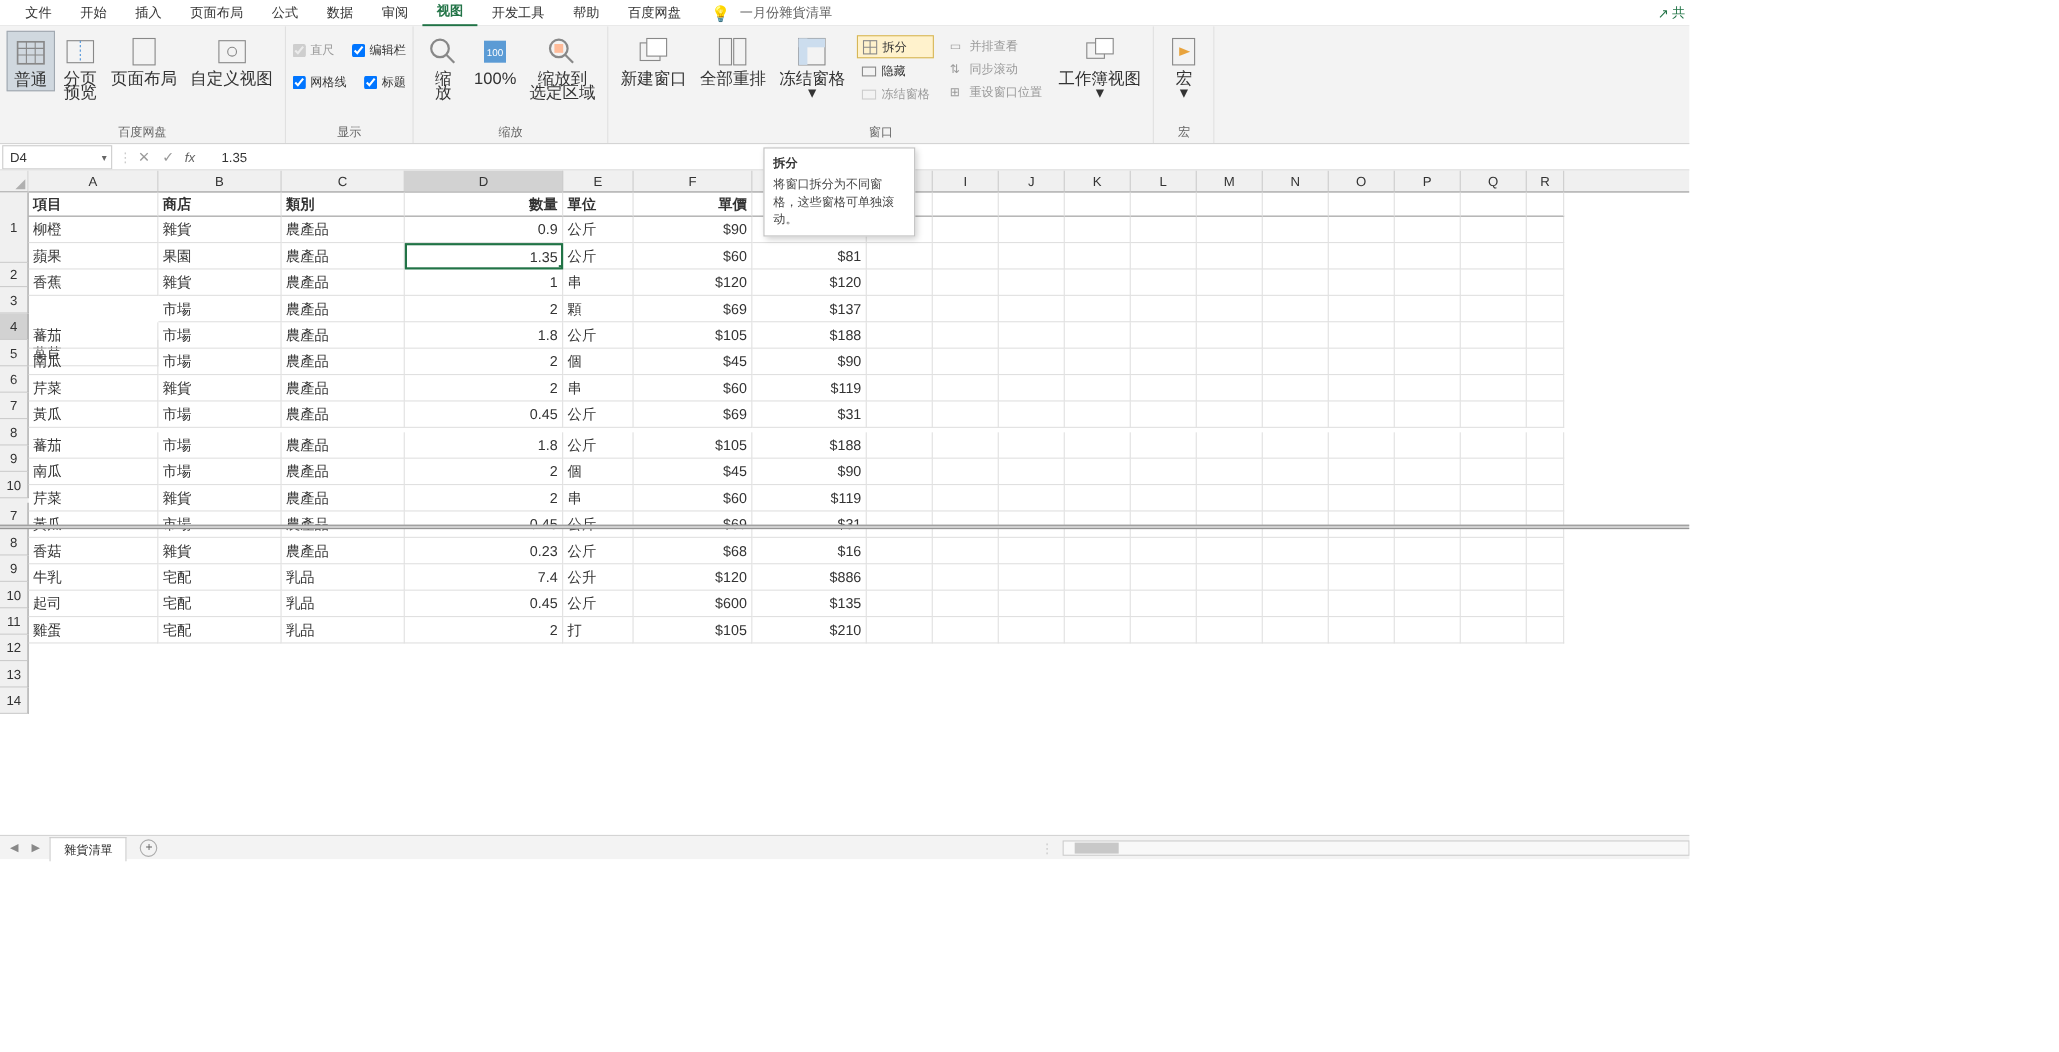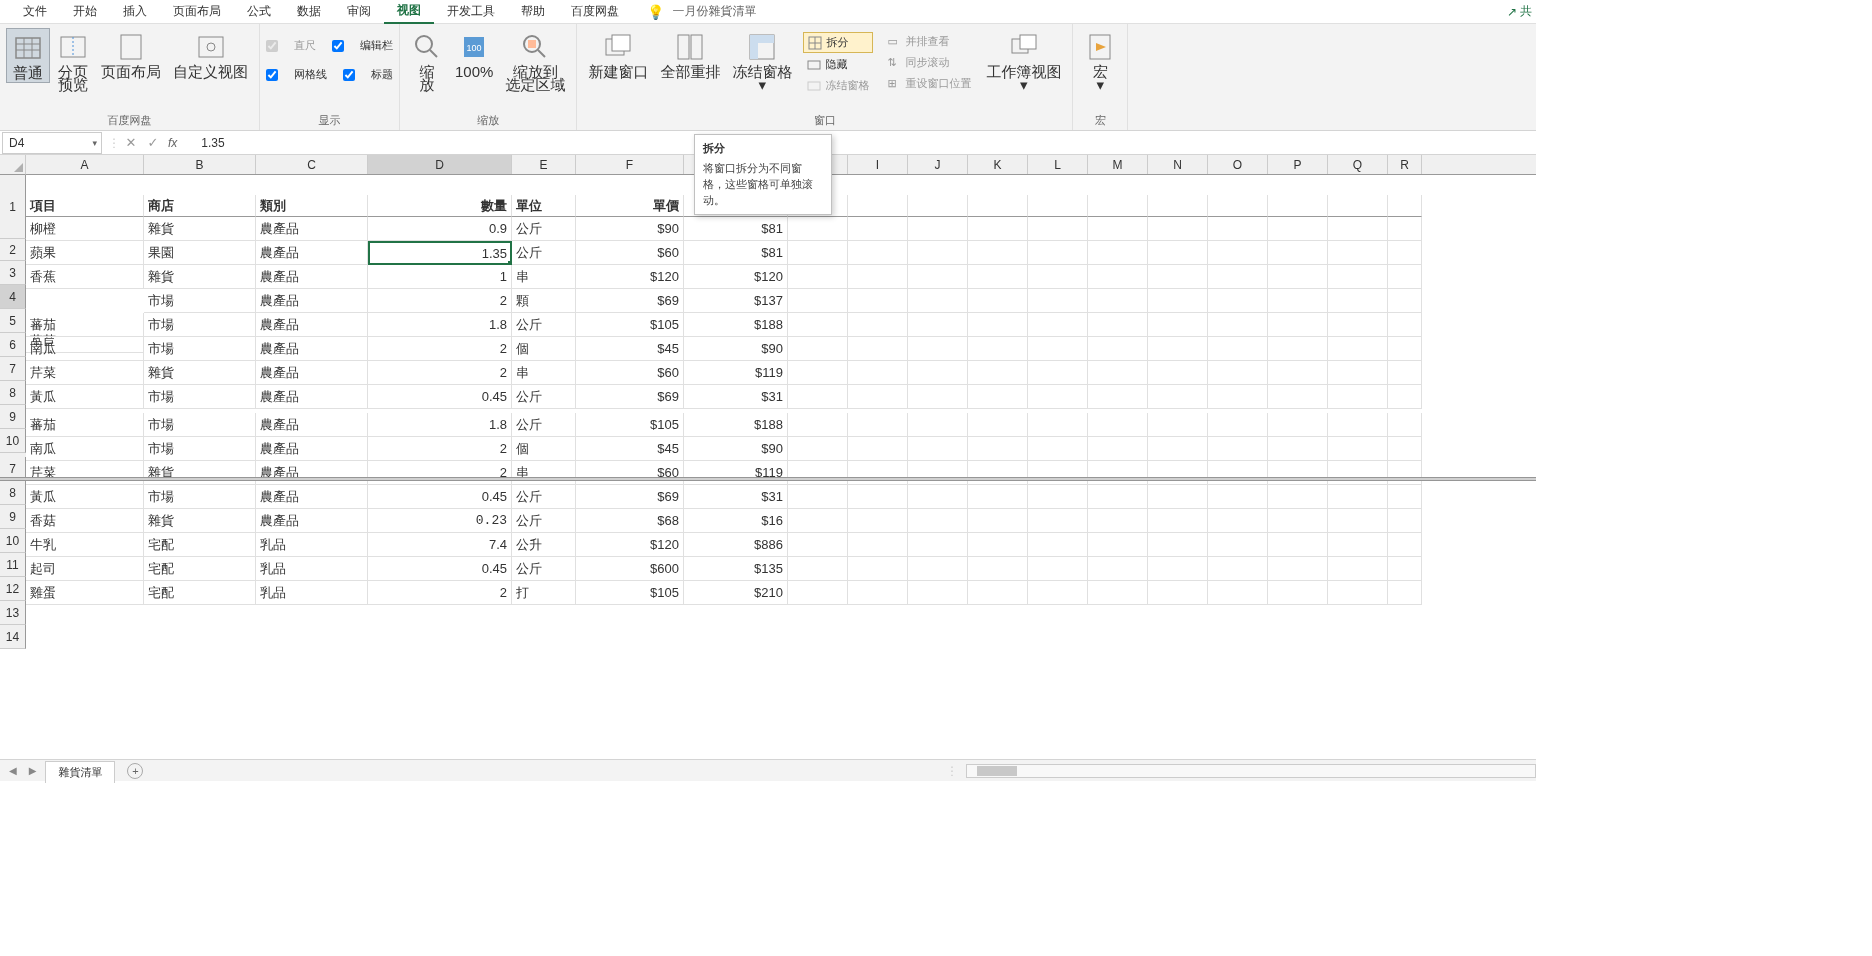--- a/index.html
+++ b/index.html
@@ -16,21 +16,21 @@
 
 .ribbon { height: 107px; background: #f3f3f3; border-bottom: 1px solid #d4d4d4; display: flex; position: relative; }
 .ribbon-group { display: flex; flex-direction: column; align-items: center; padding: 4px 6px 2px 6px; border-right: 1px solid #e0e0e0; }
 .ribbon-group .group-content { display: flex; align-items: flex-start; gap: 2px; flex: 1; }
 .ribbon-group .group-label { font-size: 11px; color: #666; padding-top: 3px; }
 .ribbon-btn { display: flex; flex-direction: column; align-items: center; justify-content: flex-start; padding: 3px 5px; cursor: pointer; min-width: 40px; }
 .ribbon-btn.active { background: #d0d8df; border: 1px solid #a0a8b0; }
 .ribbon-btn .icon { width: 32px; height: 32px; display: flex; align-items: center; justify-content: center; font-size: 22px; color: #555; }
 .ribbon-btn .btn-label { font-size: 15px; text-align: center; line-height: 13px; margin-top: 2px; white-space: pre-line; }
 .ribbon-col { display: flex; flex-direction: column; gap: 2px; padding: 0 4px; }
-.ribbon-check { display: flex; align-items: center; gap: 16px; font-size: 11px; padding: 2px 0; }
+.ribbon-check { display: flex; align-items: center; gap: 4px; font-size: 11px; padding: 2px 0; }
 .ribbon-check input { width: 12px; height: 12px; }
 .ribbon-check.disabled { color: #999; }
 .ribbon-small-btn { display: flex; align-items: center; gap: 4px; font-size: 11px; padding: 2px 4px; cursor: pointer; }
 .ribbon-small-btn.disabled { color: #999; }
 .ribbon-small-btn.highlighted { background: #fff2cc; border: 1px solid #d6b656; }
 .small-icon { width: 14px; height: 14px; display: inline-block; }
 
 
 .tooltip { position: absolute; top: 134px; left: 694px; width: 138px; background: #fff; border: 1px solid #c0c0c0; box-shadow: 2px 2px 6px rgba(0,0,0,0.2); padding: 6px 8px; z-index: 100; font-size: 11px; }
 .tooltip .tt-title { font-weight: 600; margin-bottom: 4px; }
@@ -356,21 +356,21 @@
       <div class="row-h" style="height: 24px;">7</div>
       <div class="row-h" style="height: 24px;">8</div>
       <div class="row-h" style="height: 24px;">9</div>
       <div class="row-h" style="height: 24px;">10</div>
       <div class="row-h" style="height: 24px;">11</div>
       <div class="row-h" style="height: 24px;">12</div>
       <div class="row-h" style="height: 24px;">13</div>
       <div class="row-h" style="height: 24px;">14</div>
     </div>
   <div class="cells-container" id="cells">
-      <div class="cell-row" style="height: 22px; margin-top: 20px;">
+      <div class="cell-row" style="height: 22px;">
         <div class="cell header-cell" style="width: 118px; height: 100%;">項目</div>
         <div class="cell header-cell" style="width: 112px; height: 100%;">商店</div>
         <div class="cell header-cell" style="width: 112px; height: 100%;">類別</div>
         <div class="cell right header-cell" style="width: 144px; height: 100%;">數量</div>
         <div class="cell header-cell" style="width: 64px; height: 100%;">單位</div>
         <div class="cell right header-cell" style="width: 108px; height: 100%;">單價</div>
         <div class="cell right header-cell" style="width: 104px; height: 100%;">合計</div>
         <div class="cell header-cell" style="width: 60px; height: 100%;"></div>
         <div class="cell header-cell" style="width: 60px; height: 100%;"></div>
         <div class="cell header-cell" style="width: 60px; height: 100%;"></div>
@@ -621,21 +621,21 @@
         <div class="cell" style="width: 60px; height: 100%;"></div>
         <div class="cell" style="width: 60px; height: 100%;"></div>
         <div class="cell" style="width: 60px; height: 100%;"></div>
         <div class="cell" style="width: 60px; height: 100%;"></div>
         <div class="cell" style="width: 34px; height: 100%;"></div>
       </div>
       <div class="cell-row" style="height: 24px;">
         <div class="cell" style="width: 118px; height: 100%;">香菇</div>
         <div class="cell" style="width: 112px; height: 100%;">雜貨</div>
         <div class="cell" style="width: 112px; height: 100%;">農產品</div>
-        <div class="cell right" style="width: 144px; height: 100%; font-family: Liberation Mono, monospace;">0.23</div>
+        <div class="cell right" style="width: 144px; height: 100%;">0.23</div>
         <div class="cell" style="width: 64px; height: 100%;">公斤</div>
         <div class="cell right" style="width: 108px; height: 100%;">$68</div>
         <div class="cell right" style="width: 104px; height: 100%;">$16</div>
         <div class="cell" style="width: 60px; height: 100%;"></div>
         <div class="cell" style="width: 60px; height: 100%;"></div>
         <div class="cell" style="width: 60px; height: 100%;"></div>
         <div class="cell" style="width: 60px; height: 100%;"></div>
         <div class="cell" style="width: 60px; height: 100%;"></div>
         <div class="cell" style="width: 60px; height: 100%;"></div>
         <div class="cell" style="width: 60px; height: 100%;"></div>

